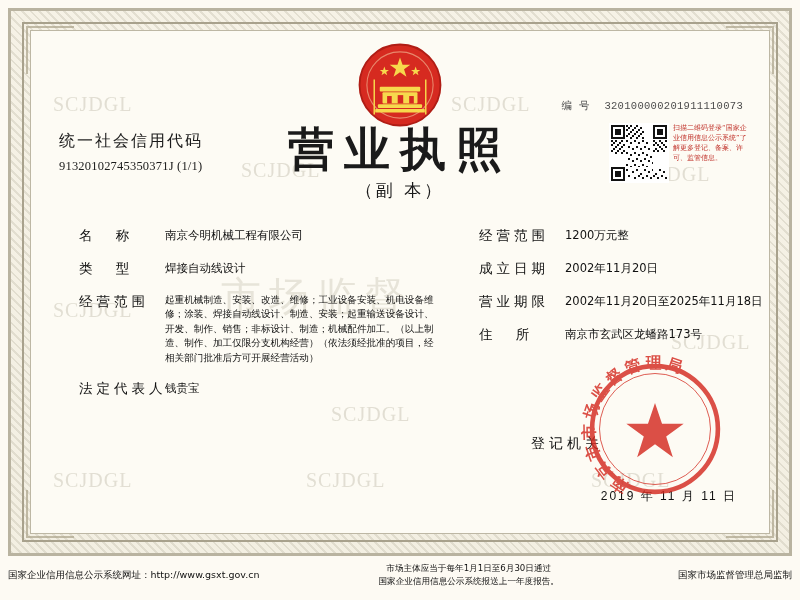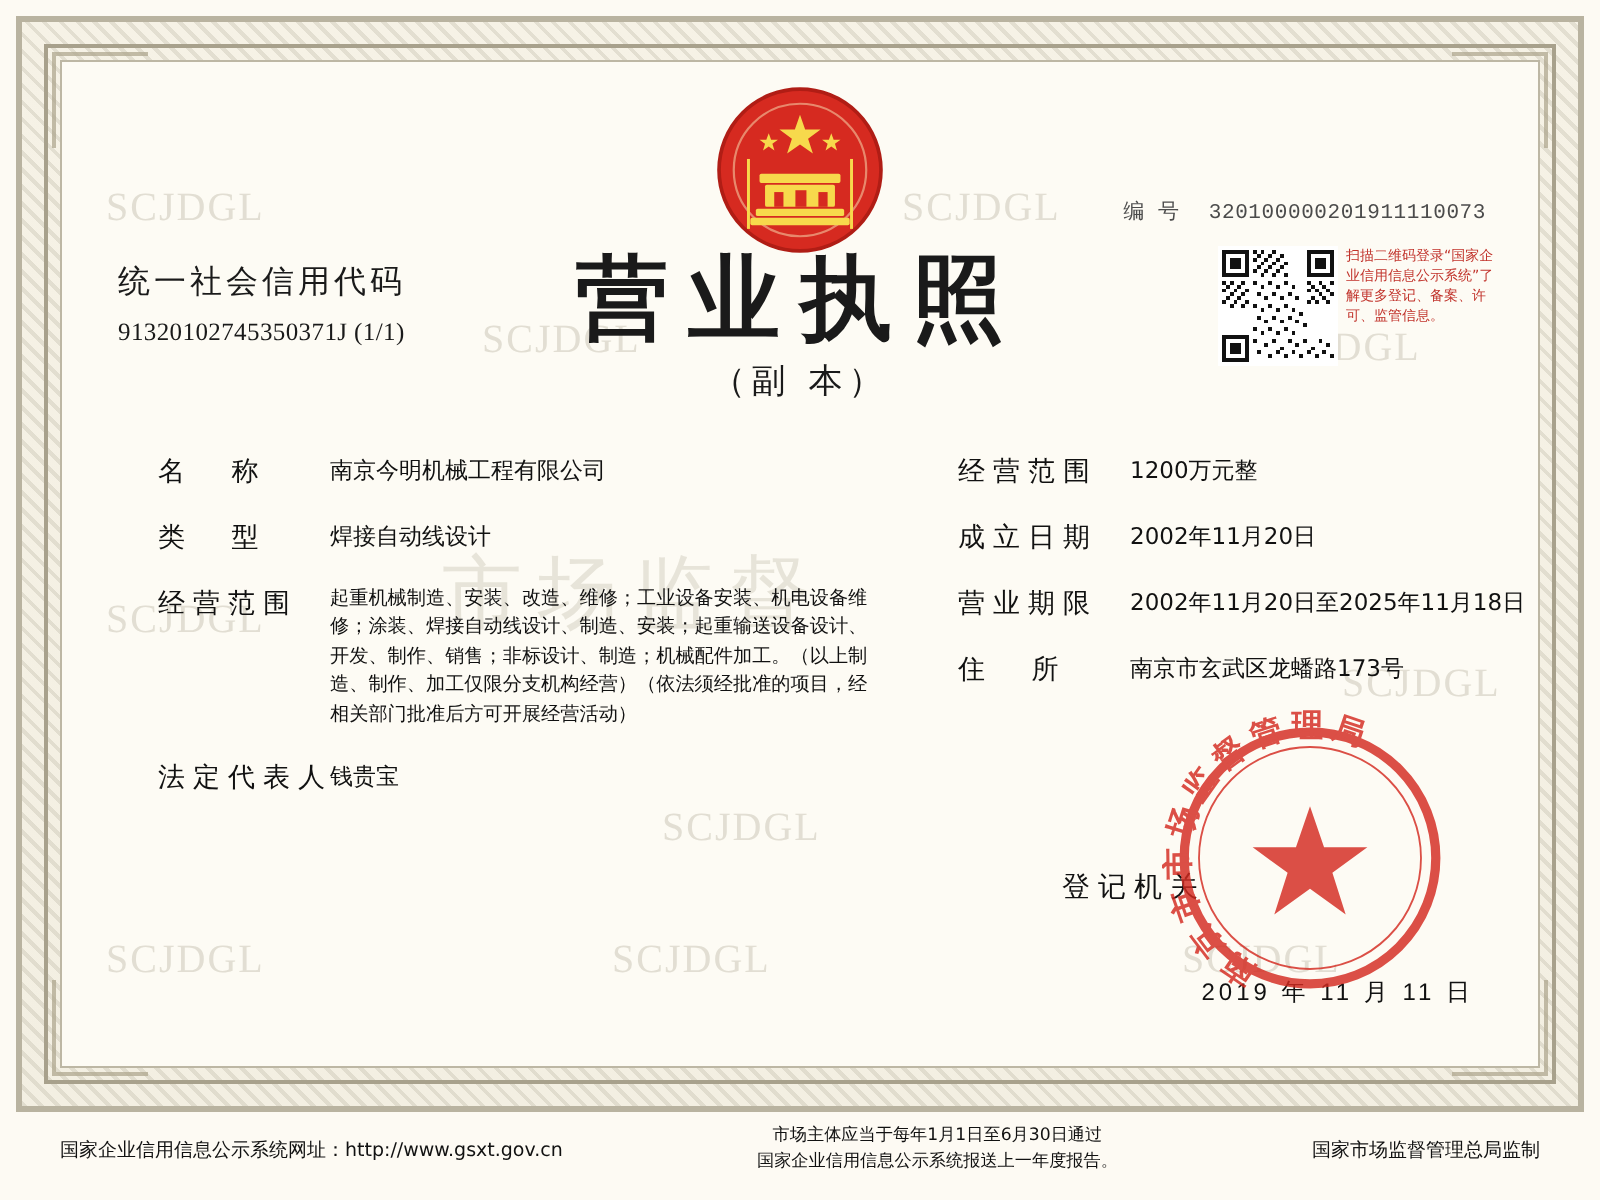--- a/index.html
+++ b/index.html
@@ -244,21 +244,21 @@
 
   
   .footer {
     position: absolute;
     left: 0;
     right: 0;
     bottom: 6px;
     height: 38px;
     display: flex;
     align-items: center;
-    padding: 0 30px;
+    padding: 0 8px;
     box-sizing: border-box;
     font-family: "DejaVu Sans", sans-serif;
   }
   .footer-left {
     font-size: 9.5px;
     color: #111;
     flex: 0 0 auto;
   }
   .footer-center {
     flex: 1;

